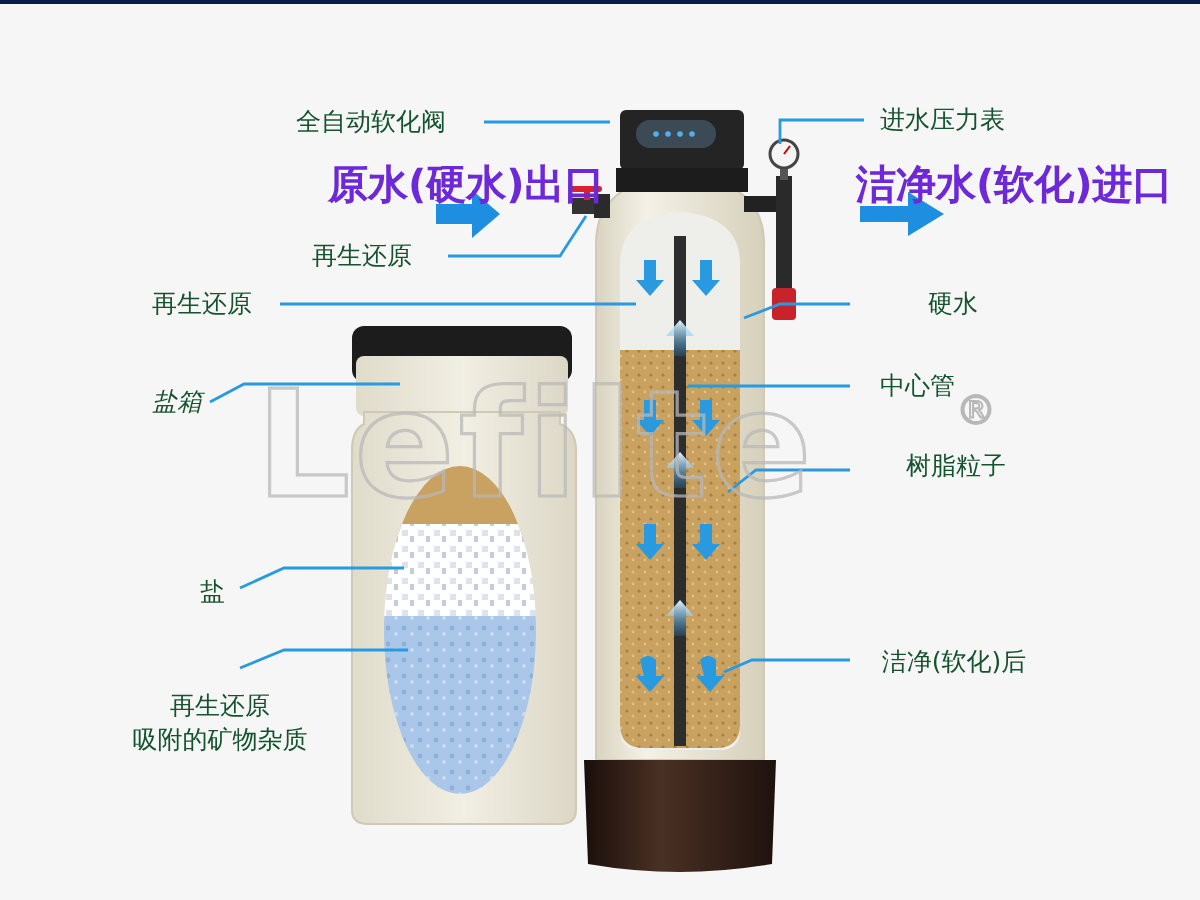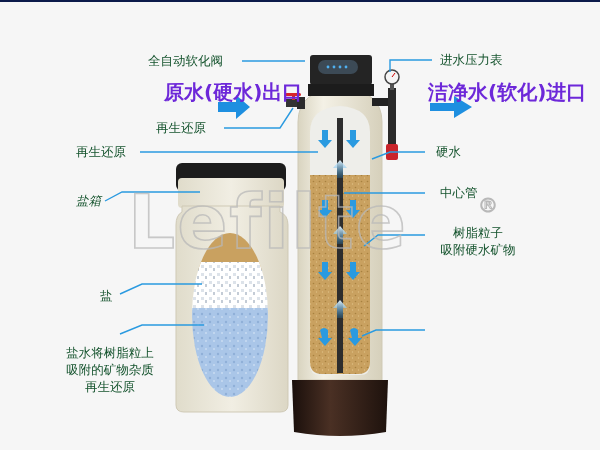--- a/index.html
+++ b/index.html
@@ -149,27 +149,26 @@
   <text x="350" y="22" font-family="DejaVu Sans, sans-serif" font-size="20" fill="none" stroke="#b8b8b8" stroke-width="1">®</text>
 </svg>
 
 <div class="title" style="left:164px;top:79px;">原水(硬水)出口</div>
 <div class="title" style="left:428px;top:79px;">洁净水(软化)进口</div>
 
 <div class="label" style="left:148px;top:53px;">全自动软化阀</div>
 <div class="label" style="left:440px;top:52px;text-align:right;">进水压力表</div>
 <div class="label" style="left:156px;top:120px;">再生还原</div>
 <div class="label" style="left:76px;top:144px;">再生还原</div>
-<div class="label" style="left:436px;top:144px;">硬水</div>
+<div class="label" style="left:464px;top:144px;">硬水</div>
 <div class="label" style="left:76px;top:193px;font-style:italic;">盐箱</div>
 <div class="label" style="left:440px;top:185px;text-align:center;">中心管</div>
 <div class="label multi" style="left:428px;top:224px;width:100px;">
   <div>树脂粒子</div>
-  <div>吸附硬水矿物</div>
 </div>
 <div class="label" style="left:100px;top:288px;">盐</div>
 <div class="label multi" style="left:50px;top:344px;width:120px;">
-  <div>盐水将树脂粒上</div>
+  <div>再生还原</div>
   <div>吸附的矿物杂质</div>
-  <div>再生还原</div>
 </div>
 <div class="label multi" style="left:432px;top:322px;width:90px;">
+  <div>洁净(软化)后</div>
 </div>
 
 </body></html>

